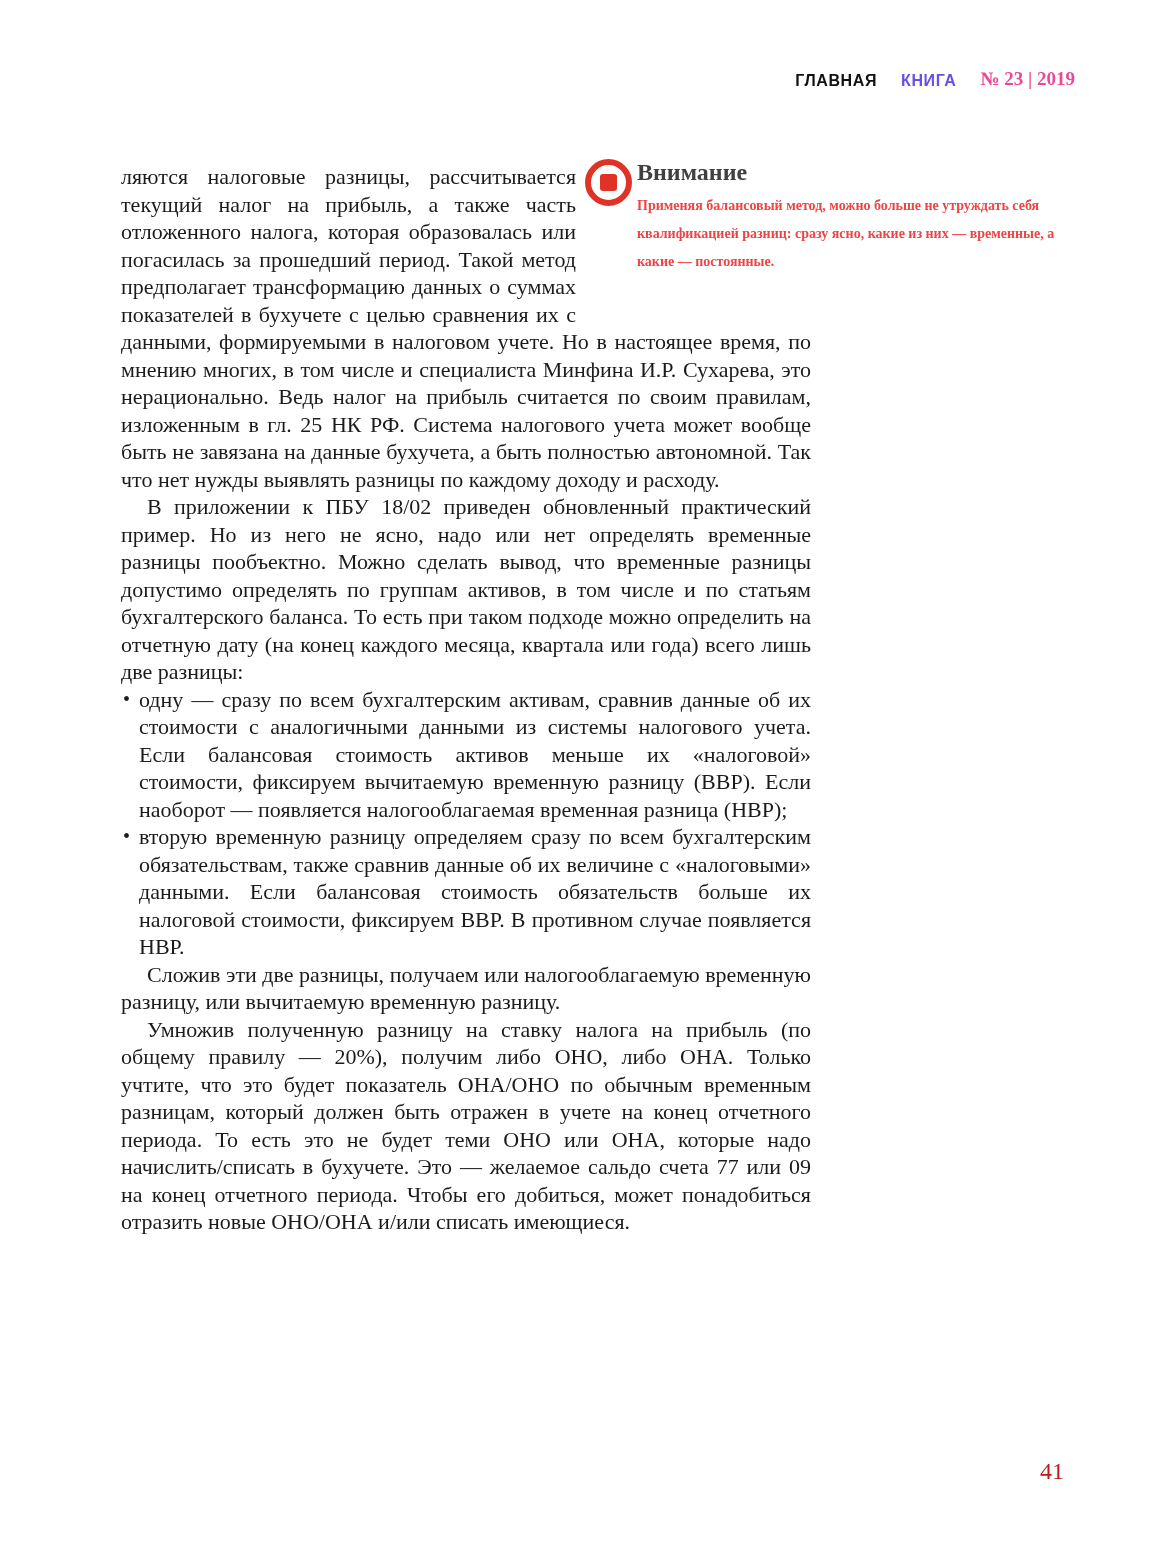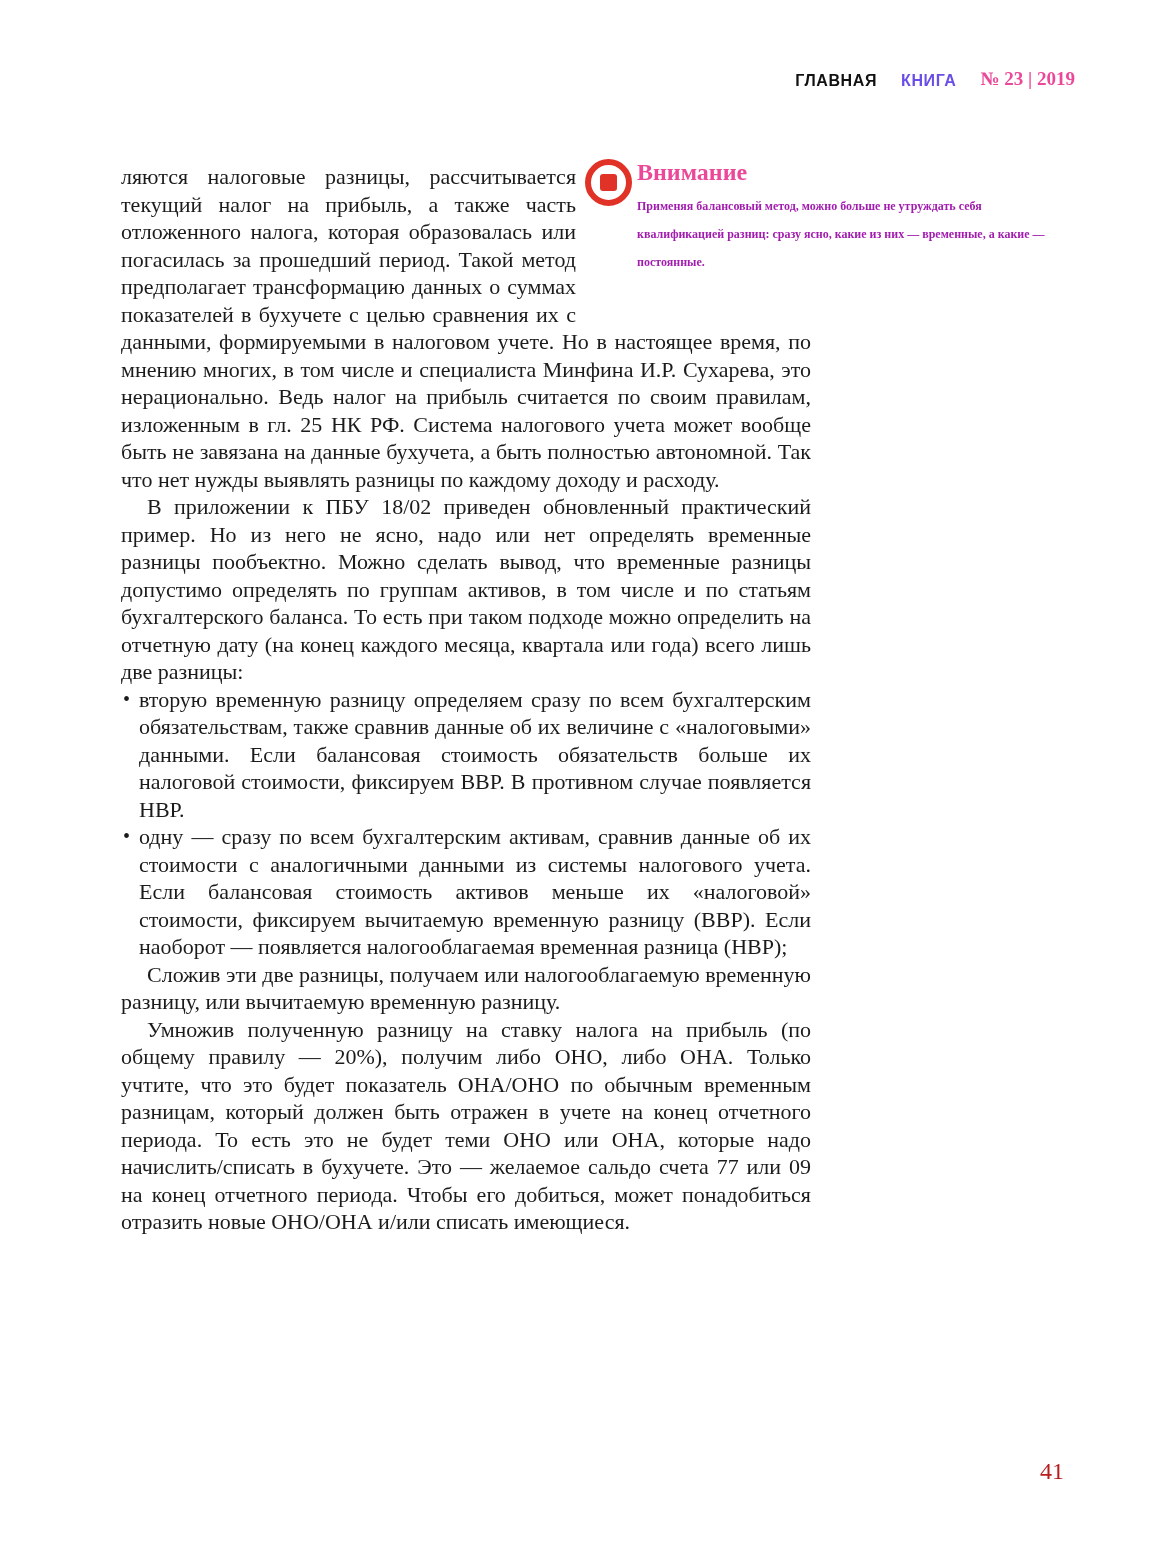--- a/index.html
+++ b/index.html
@@ -73,29 +73,29 @@
   }
   .callout-content{
     margin-left:52px;
     width:425px;
   }
   .callout-title{
     font-family:"Liberation Serif", serif;
     font-weight:bold;
     font-size:24px;
     line-height:26px;
-    color:#ec4899;
+    color:#404040;
     margin:0 0 7px 0;
   }
   .callout-text{
     font-family:"Liberation Serif", serif;
     font-weight:bold;
-    font-size:12px;
+    font-size:14px;
     line-height:28px;
-    color:#a21caf;
+    color:#ef4444;
   }
 
   
   .body-col{
     position:absolute;
     left:121px;
     top:163px;
     width:690px;
     font-size:22px;
     line-height:27.5px;
@@ -152,22 +152,22 @@
     <div class="callout-content">
       <div class="callout-title">Внимание</div>
       <div class="callout-text">Применяя балансовый метод, можно больше не утруждать себя квалификацией разниц: сразу ясно, какие из них — временные, а какие — постоянные.</div>
     </div>
   </div>
 
   <div class="body-col">
     <p><span class="callout-spacer"></span><span>ляются налоговые разницы, рассчитывается текущий налог на прибыль, а также часть отложенного налога, которая образовалась или погасилась за прошедший период. Такой метод предполагает трансформацию данных о суммах показателей в бухучете с целью сравнения их с данными, формируемыми в налоговом учете. Но в настоящее время, по мнению многих, в том числе и специалиста Минфина И.Р. Сухарева, это нерационально. Ведь налог на прибыль считается по своим правилам, изложенным в гл. 25 НК РФ. Система налогового учета может вообще быть не завязана на данные бухучета, а быть полностью автономной. Так что нет нужды выявлять разницы по каждому доходу и расходу.</span></p>
     <p class="indent">В приложении к ПБУ 18/02 приведен обновленный практический пример. Но из него не ясно, надо или нет определять временные разницы пообъектно. Можно сделать вывод, что временные разницы допустимо определять по группам активов, в том числе и по статьям бухгалтерского баланса. То есть при таком подходе можно определить на отчетную дату (на конец каждого месяца, квартала или года) всего лишь две разницы:</p>
     <ul class="bullets">
+      <li>одну — сразу по всем бухгалтерским активам, сравнив данные об их стоимости с аналогичными данными из системы налогового учета. Если балансовая стоимость активов меньше их «налоговой» стоимости, фиксируем вычитаемую временную разницу (ВВР). Если наоборот — появляется налогооблагаемая временная разница (НВР);</li>
       <li>вторую временную разницу определяем сразу по всем бухгалтерским обязательствам, также сравнив данные об их величине с «налоговыми» данными. Если балансовая стоимость обязательств больше их налоговой стоимости, фиксируем ВВР. В противном случае появляется НВР.</li>
-      <li>одну — сразу по всем бухгалтерским активам, сравнив данные об их стоимости с аналогичными данными из системы налогового учета. Если балансовая стоимость активов меньше их «налоговой» стоимости, фиксируем вычитаемую временную разницу (ВВР). Если наоборот — появляется налогооблагаемая временная разница (НВР);</li>
     </ul>
     <p class="indent">Сложив эти две разницы, получаем или налогооблагаемую временную разницу, или вычитаемую временную разницу.</p>
     <p class="indent">Умножив полученную разницу на ставку налога на прибыль (по общему правилу — 20%), получим либо ОНО, либо ОНА. Только учтите, что это будет показатель ОНА/ОНО по обычным временным разницам, который должен быть отражен в учете на конец отчетного периода. То есть это не будет теми ОНО или ОНА, которые надо начислить/списать в бухучете. Это — желаемое сальдо счета 77 или 09 на конец отчетного периода. Чтобы его добиться, может понадобиться отразить новые ОНО/ОНА и/или списать имеющиеся.</p>
   </div>
 
   <div class="page-number">41</div>
 
 </div>
 
 </body></html>

